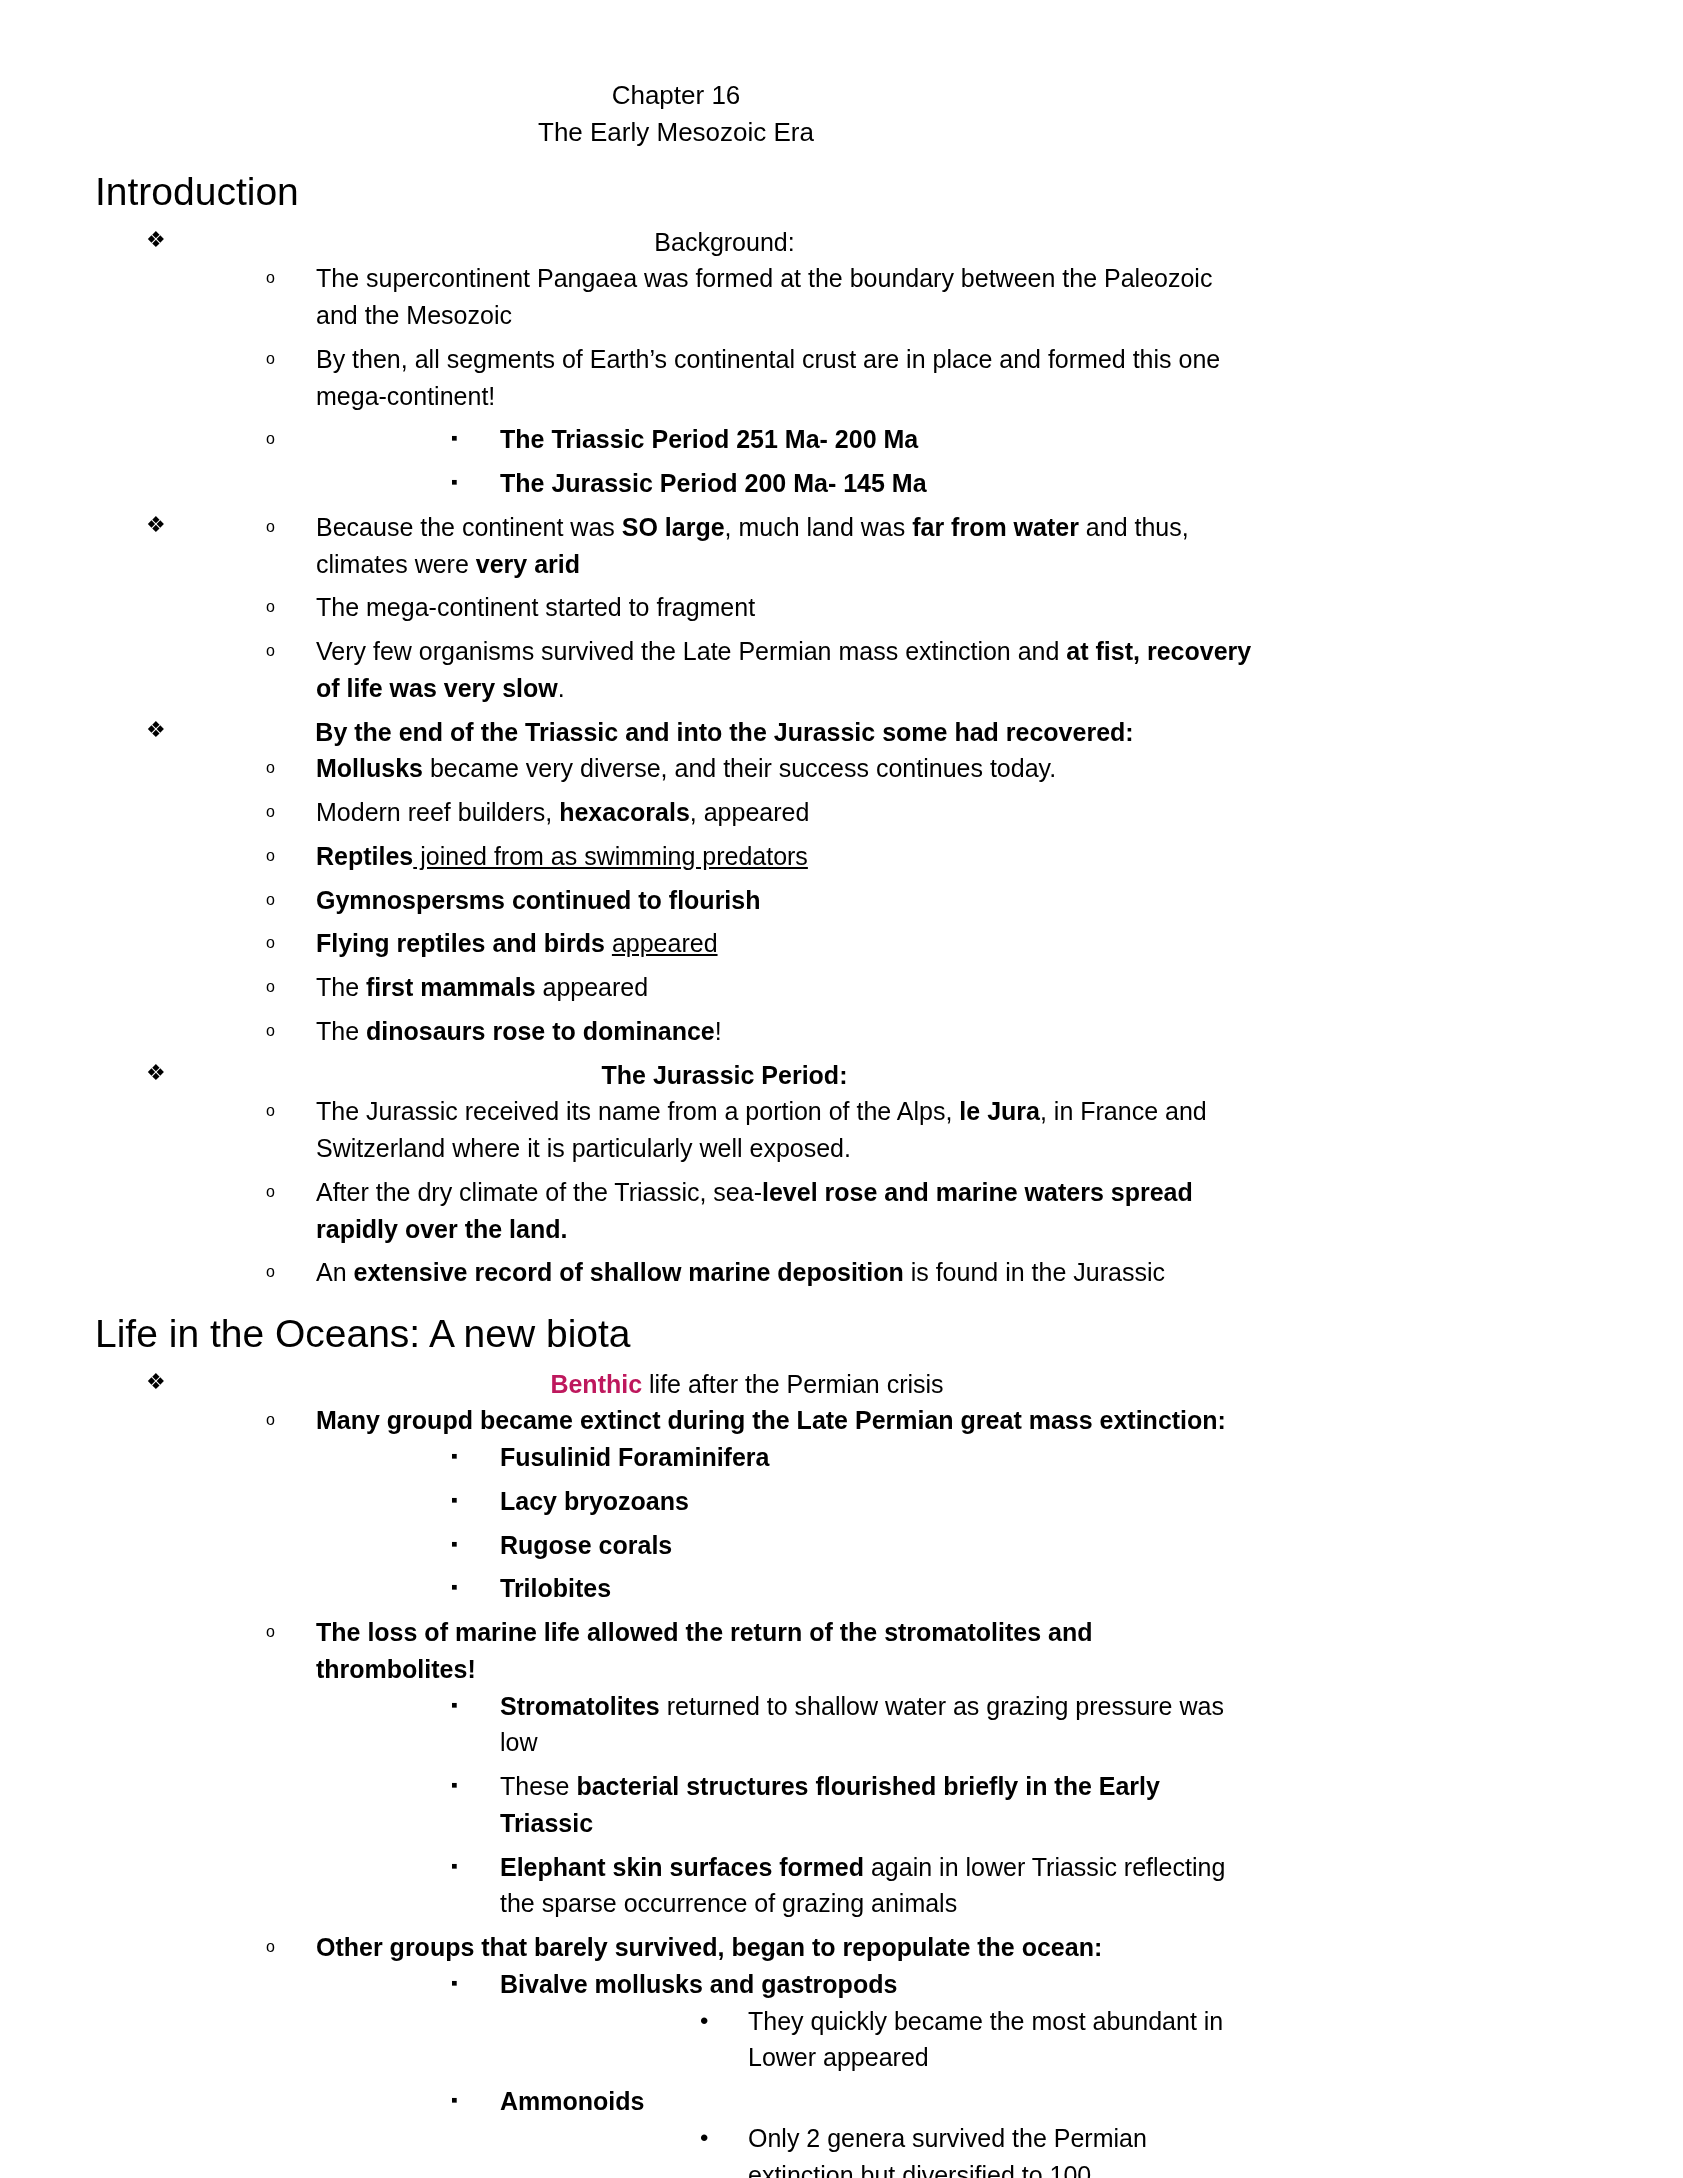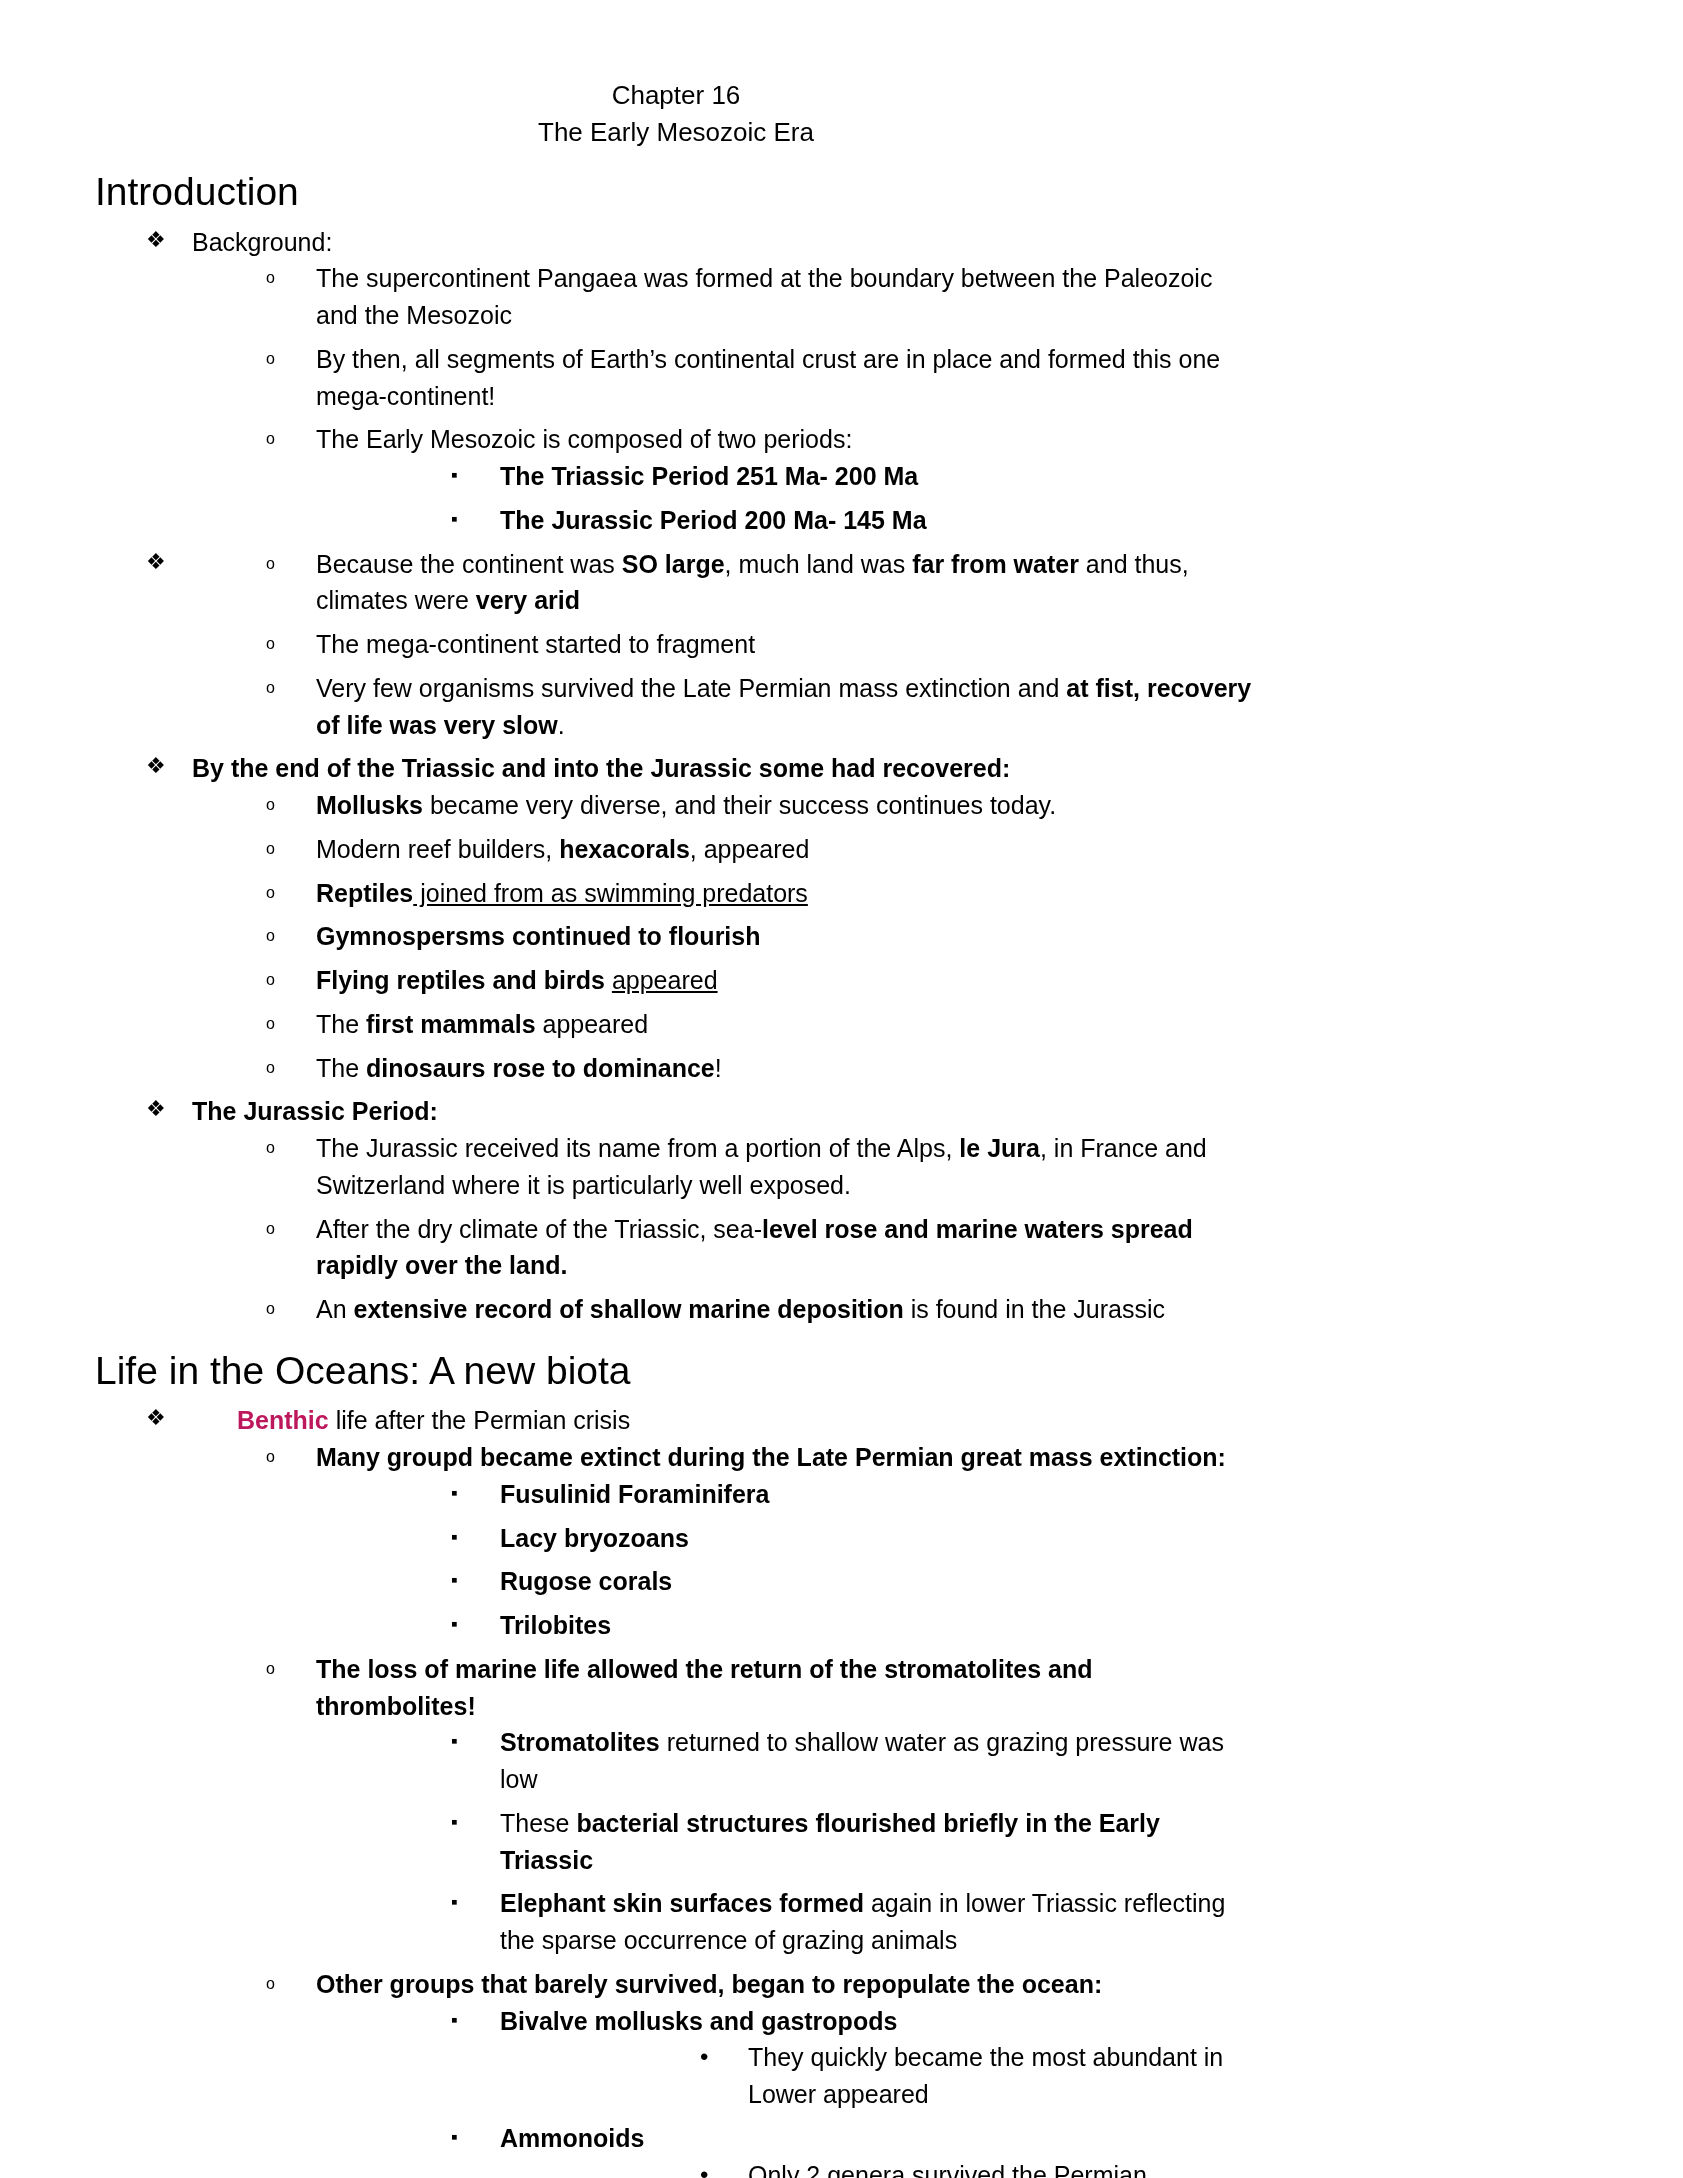--- a/index.html
+++ b/index.html
@@ -61,21 +61,21 @@
     font-size: 25px;
     line-height: 1.47;
     color: #000;
   }
   li.item > .txt {
     display: block;
   }
 
   
   .lvl1 > li.item { padding-left: 0; margin-left: 51px; }
-  .lvl1 > li.item > .txt { padding-left: 46px; }
+  .lvl1 > li.item > .txt { padding-left: 46px; text-align: center; }
   .lvl1 > li.item > .bullet { font-size: 22px; }
 
   
   .lvl2 { margin-top: 7px; }
   .lvl2 > li.item { margin-left: 119px; }
   .lvl2 > li.item > .txt { padding-left: 51px; }
   .lvl2 > li.item > .bullet {
     font-size: 16px;
     padding-left: 1px;
     line-height: 2.25;
@@ -129,21 +129,20 @@
         <li class="item">
           <span class="bullet">o</span>
           <span class="txt">The supercontinent Pangaea was formed at the boundary between the Paleozoic and the Mesozoic</span>
         </li>
         <li class="item">
           <span class="bullet">o</span>
           <span class="txt">By then, all segments of Earth’s continental crust are in place and formed this one mega-continent!</span>
         </li>
         <li class="item">
           <span class="bullet">o</span>
-          <span class="txt">The Early Mesozoic is composed of two periods:</span>
           <ul class="lvl lvl3">
             <li class="item bold">
               <span class="bullet">▪</span>
               <span class="txt">The Triassic Period  251 Ma- 200 Ma</span>
             </li>
             <li class="item bold">
               <span class="bullet">▪</span>
               <span class="txt">The Jurassic Period  200 Ma- 145 Ma</span>
             </li>
           </ul>

